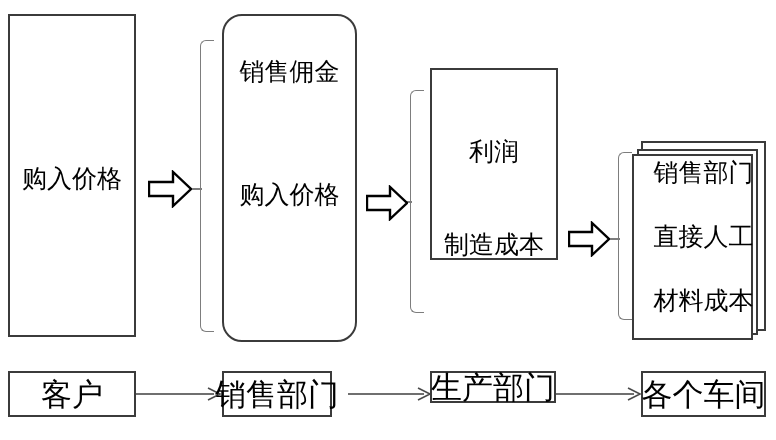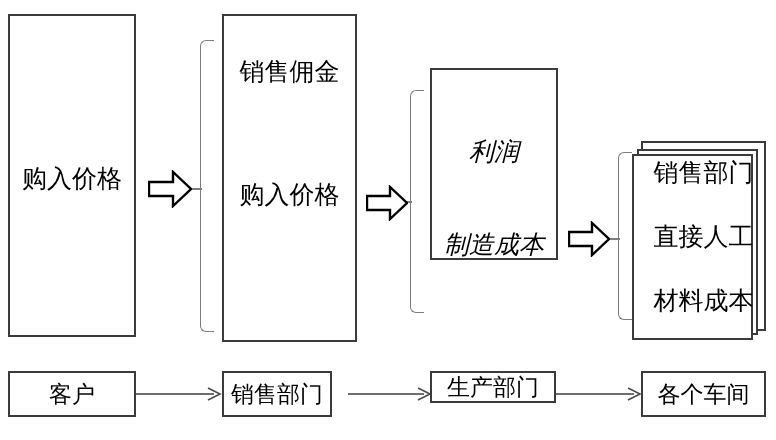--- a/index.html
+++ b/index.html
@@ -56,21 +56,21 @@
 
   .bottom-box {
     position: absolute;
     box-sizing: border-box;
     border: 2px solid #3b3b3b;
     background: #ffffff;
     display: flex;
     align-items: center;
     justify-content: center;
     color: #000000;
-    font-size: 23px;
+    font-size: 31px;
     line-height: 28px;
     white-space: nowrap;
     z-index: 3;
   }
 
   
   .block-arrow {
     position: absolute;
     z-index: 4;
   }
@@ -107,35 +107,35 @@
 
   <div class="block-arrow" style="left:148px; top:170px; width:44px; height:38px;">
     <svg width="44" height="38" viewBox="0 0 44 38">
       <polygon points="1,12 25,12 25,2 43,19 25,36 25,26 1,26" fill="#ffffff" stroke="#000000" stroke-width="2.4" stroke-linejoin="miter"></polygon>
     </svg>
   </div>
 
   <div class="bracket" style="left:200px; top:40px; width:14px; height:292px;"></div>
   <div class="bracket-nub" style="left:192px; top:188px; width:10px;"></div>
 
-  <div class="flow-box" style="left:222px; top:14px; width:135px; height:328px;">
+  <div class="flow-box" style="left:222px; top:14px; width:135px; height:328px;border-radius:20px;">
     <div class="seg" style="top:41px;">销售佣金</div>
     <div class="seg" style="top:164px;">购入价格</div>
   </div>
 
   <div class="block-arrow" style="left:366px; top:185px; width:42px; height:36px;">
     <svg width="42" height="36" viewBox="0 0 42 36">
       <polygon points="1,11 24,11 24,2 41,18 24,34 24,25 1,25" fill="#ffffff" stroke="#000000" stroke-width="2.4" stroke-linejoin="miter"></polygon>
     </svg>
   </div>
 
   <div class="bracket" style="left:410px; top:90px; width:14px; height:223px;"></div>
   <div class="bracket-nub" style="left:402px; top:201px; width:10px;"></div>
 
-  <div class="flow-box" style="left:430px; top:68px; width:128px; height:192px;font-style:italic;">
+  <div class="flow-box" style="left:430px; top:68px; width:128px; height:192px;">
     <div class="seg" style="top:67px;">利润</div>
     <div class="seg" style="top:160px;">制造成本</div>
   </div>
 
   <div class="block-arrow" style="left:568px; top:221px; width:42px; height:36px;">
     <svg width="42" height="36" viewBox="0 0 42 36">
       <polygon points="1,11 24,11 24,2 41,18 24,34 24,25 1,25" fill="#ffffff" stroke="#000000" stroke-width="2.4" stroke-linejoin="miter"></polygon>
     </svg>
   </div>
 

